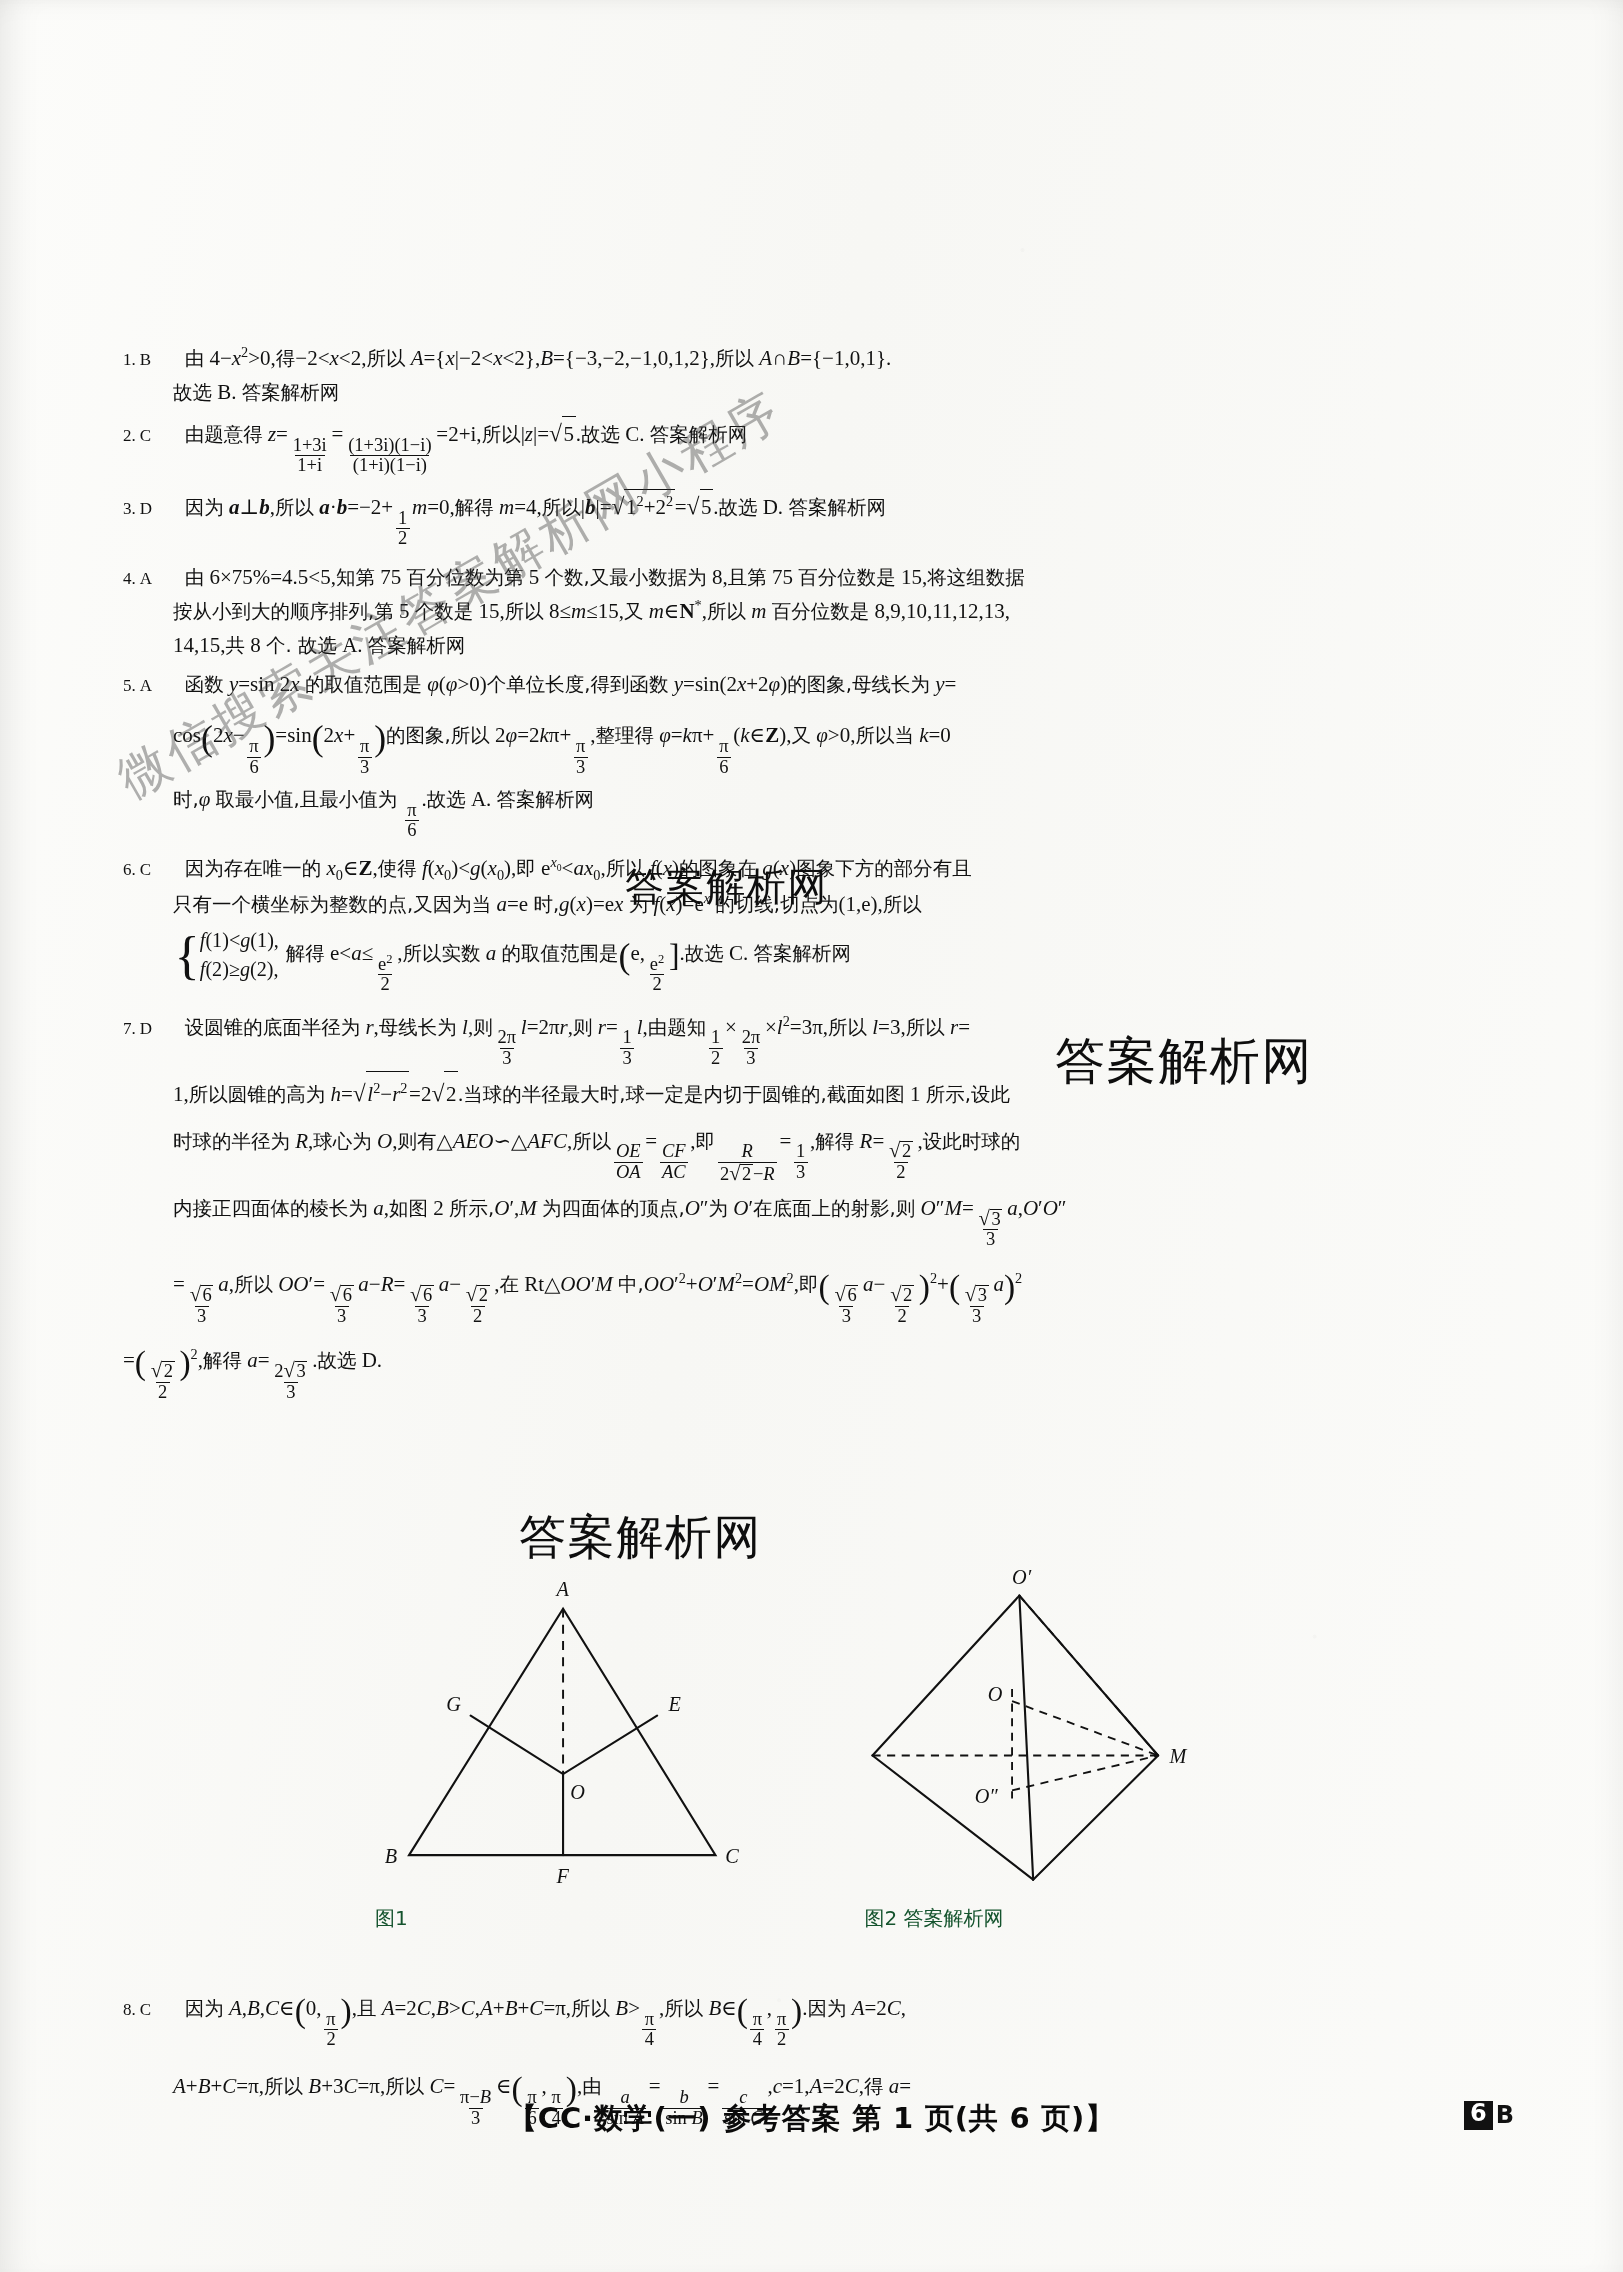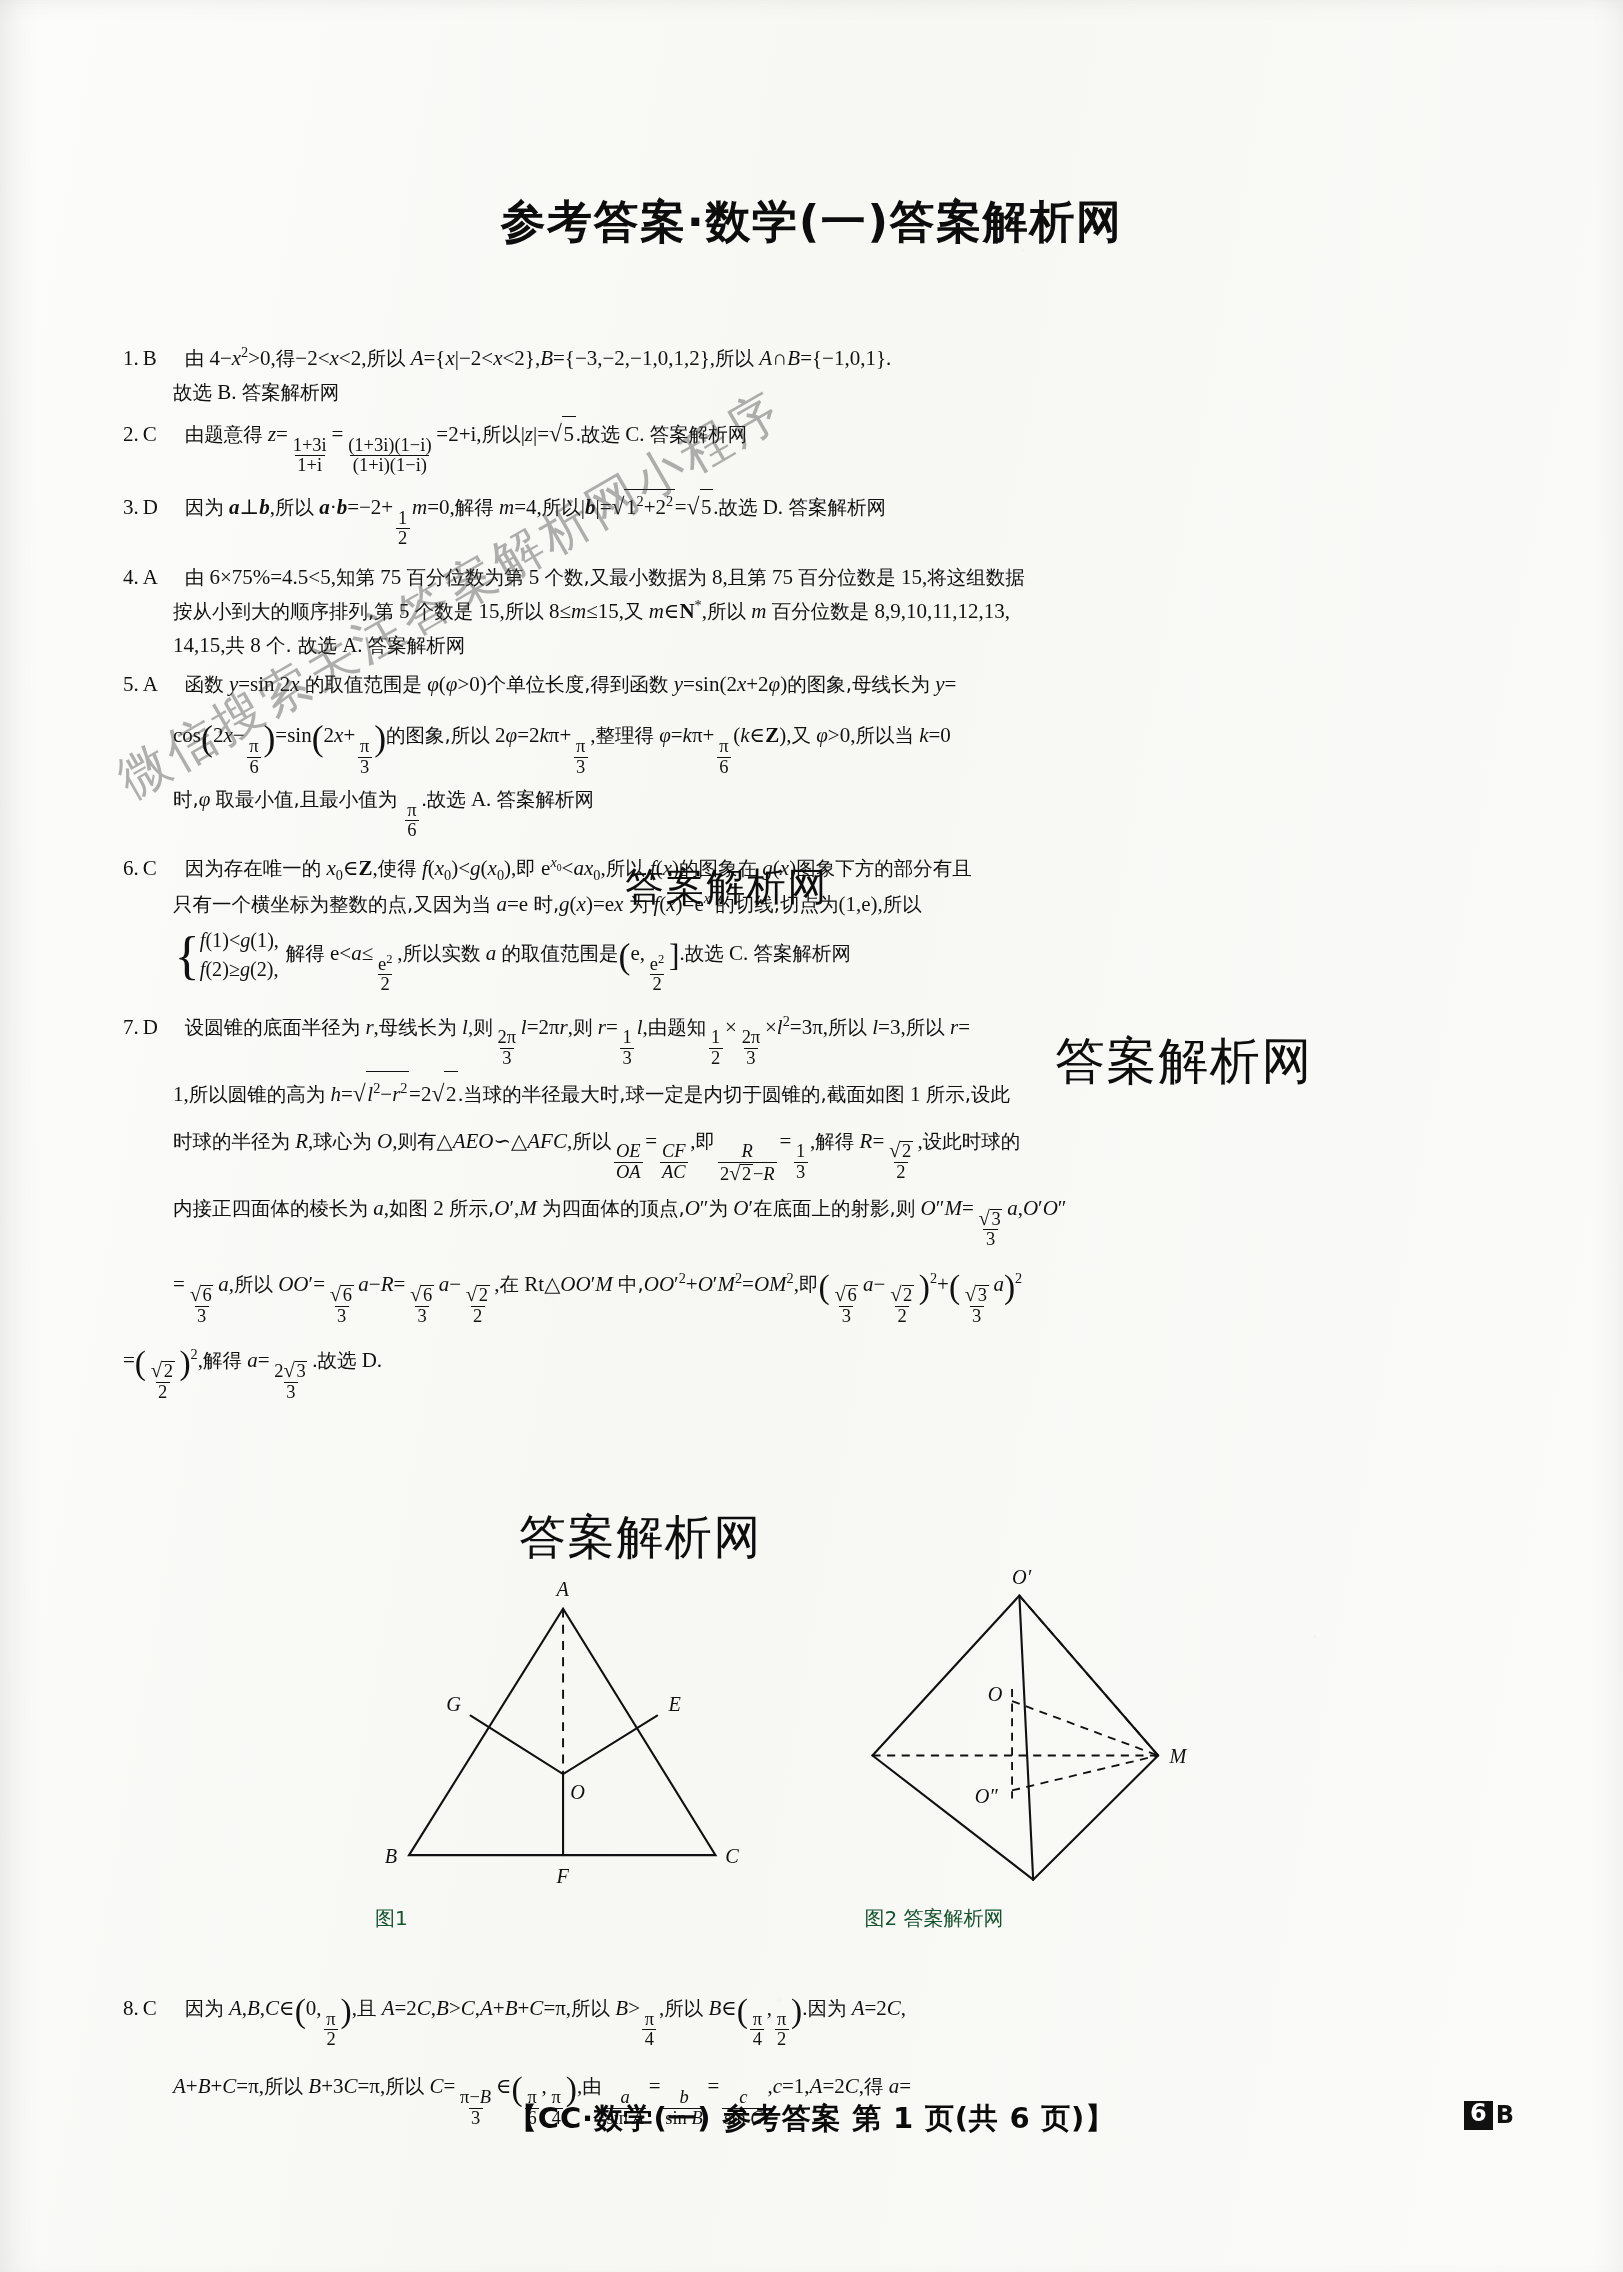--- a/index.html
+++ b/index.html
@@ -55,21 +55,21 @@
   }
   .item{
     position:relative;
     margin-bottom:4.9px;
     font-size:21px;
     line-height:1.62;
   }
   .itag{
     display:inline-block;
     min-width:44px;
-    font-size:21px;
+    font-size:17px;
   }
   .ibody{display:inline;}
   .ln{display:block;padding-left:50px;text-indent:0;}
   .ln.first{padding-left:0;text-indent:0;}
   .it{font-style:italic;}
   .bd{font-weight:700;font-style:italic;}
   .up{font-style:normal;}
   .cn{font-family:"DejaVu Sans","Liberation Sans",sans-serif;font-size:19.5px;}
 
   
@@ -162,23 +162,20 @@
     line-height:1.08;
   }
 </style>
 </head>
 <body>
 
 <div class="page">
 
   <div class="paper-noise"></div>
 
-  <div class="title-row">
-    <span class="title">参考答案·数学(一)答案解析网</span>
-  </div>
 
   <div class="content">
 
     <div class="item">
       <div class="ln first">
         <span class="itag">1.<span style="padding-left:4px">B</span></span>
         <span class="ibody">
           <span class="cn">&nbsp;&nbsp;由</span> 4−<span class="it">x</span><sup>2</sup>&gt;0,<span class="cn">得</span>−2&lt;<span class="it">x</span>&lt;2,<span class="cn">所以</span> <span class="it">A</span>={<span class="it">x</span>|−2&lt;<span class="it">x</span>&lt;2},<span class="it">B</span>={−3,−2,−1,0,1,2},<span class="cn">所以</span> <span class="it">A</span>∩<span class="it">B</span>={−1,0,1}.
         </span>
       </div>

